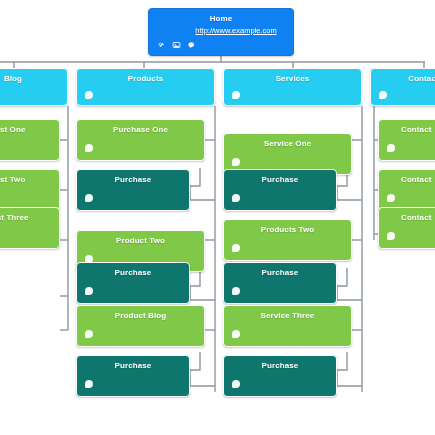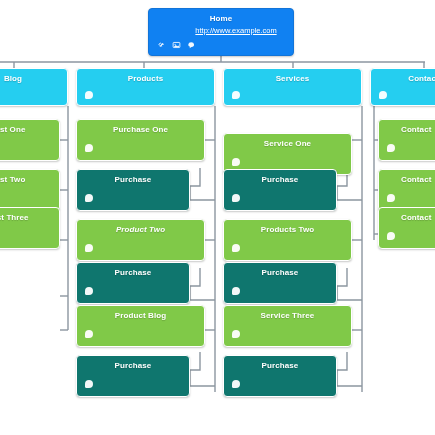--- a/index.html
+++ b/index.html
@@ -199,21 +199,21 @@
   </div>
 
   <div class="node page" style="left:76px;top:119px;width:129px;">
     <div class="title">Purchase One</div>
     <span class="dot"></span>
   </div>
   <div class="node buy" style="left:76px;top:169px;width:114px;">
     <div class="title">Purchase</div>
     <span class="dot"></span>
   </div>
-  <div class="node page" style="left:76px;top:219px;width:129px;font-style:italic;">
+  <div class="node page" style="left:76px;top:230px;width:129px;">
     <div class="title">Product Two</div>
     <span class="dot"></span>
   </div>
   <div class="node buy" style="left:76px;top:262px;width:114px;">
     <div class="title">Purchase</div>
     <span class="dot"></span>
   </div>
   <div class="node page" style="left:76px;top:305px;width:129px;">
     <div class="title">Product Blog</div>
     <span class="dot"></span>

